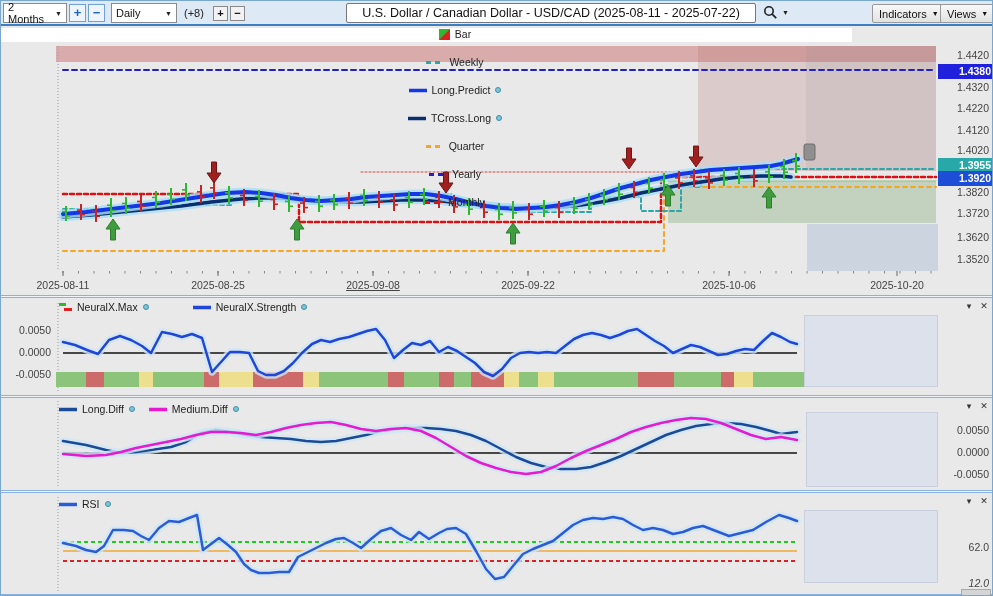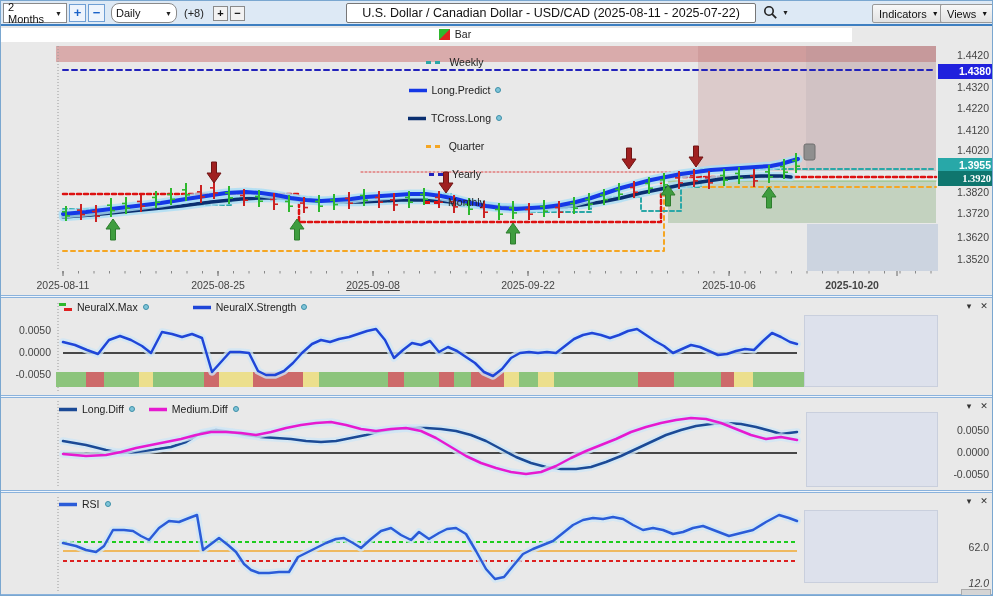--- a/index.html
+++ b/index.html
@@ -44,21 +44,21 @@
 
 <div id="app">
 
   <div class="toolbar">
     <div class="combo" style="left:2px;width:64px;">
       <span>2 Months</span>
       <span class="caret">▼</span>
     </div>
     <div class="sqbtn" style="left:68px;">+</div>
     <div class="sqbtn" style="left:87px;">−</div>
-    <div class="combo" style="left:110px;width:66px;border-radius:8px;">
+    <div class="combo" style="left:110px;width:66px;">
       <span>Daily</span>
       <span class="caret">▼</span>
     </div>
     <span class="offset" style="left:183px;">(+8)</span>
     <div class="sqbtn gray" style="left:212px;">+</div>
     <div class="sqbtn gray" style="left:229px;">−</div>
     <div class="titlebox">U.S. Dollar / Canadian Dollar - USD/CAD (2025-08-11 - 2025-07-22)</div>
     <div class="searchwrap">
       <svg width="15" height="15" viewBox="0 0 15 15">
         <circle cx="6" cy="6" r="4.2" fill="none" stroke="#222" stroke-width="1.6"></circle>
@@ -414,27 +414,27 @@
       <div class="ylab" style="left: 940px; top: 80px;">1.4320</div>
       <div class="ylab" style="left: 940px; top: 101px;">1.4220</div>
       <div class="ylab" style="left: 940px; top: 123px;">1.4120</div>
       <div class="ylab" style="left: 940px; top: 143px;">1.4020</div>
       <div class="ylab" style="left: 940px; top: 185px;">1.3820</div>
       <div class="ylab" style="left: 940px; top: 206px;">1.3720</div>
       <div class="ylab" style="left: 940px; top: 230px;">1.3620</div>
       <div class="ylab" style="left: 940px; top: 252px;">1.3520</div>
       <div class="badge" style="top: 63px; height: 15px; background: rgb(32, 33, 221);">1.4380</div>
       <div class="badge" style="top: 157px; height: 14px; background: rgb(40, 168, 168);">1.3955</div>
-      <div class="badge" style="top: 170px; height: 15px; background: #0f766e; font-family: Liberation Serif, serif;">1.3920</div>
+      <div class="badge" style="top: 170px; height: 15px; background: #1d4ed8;">1.3920</div>
       <div class="xlab" style="left: 62px; top: 278px;">2025-08-11</div>
       <div class="xlab" style="left: 217px; top: 278px;">2025-08-25</div>
       <div class="xlab" style="left: 372px; top: 278px; text-decoration: underline;">2025-09-08</div>
       <div class="xlab" style="left: 527px; top: 278px;">2025-09-22</div>
       <div class="xlab" style="left: 728px; top: 278px;">2025-10-06</div>
-      <div class="xlab" style="left: 851px; top: 278px; font-weight: bold;">2025-10-20</div>
+      <div class="xlab" style="left: 896px; top: 278px;">2025-10-20</div>
       <div class="ylab" style="left: 2px; top: 323px;">0.0050</div>
       <div class="ylab" style="left: 2px; top: 345px;">0.0000</div>
       <div class="ylab" style="left: 2px; top: 367px;">-0.0050</div>
       <div class="ylab" style="left: 940px; top: 423px;">0.0050</div>
       <div class="ylab" style="left: 940px; top: 445px;">0.0000</div>
       <div class="ylab" style="left: 940px; top: 467px;">-0.0050</div>
       <div class="ylab" style="left: 940px; top: 540px;">62.0</div>
       <div class="ylab" style="left: 940px; top: 576px; font-style: italic;">12.0</div>
     </div>
 

